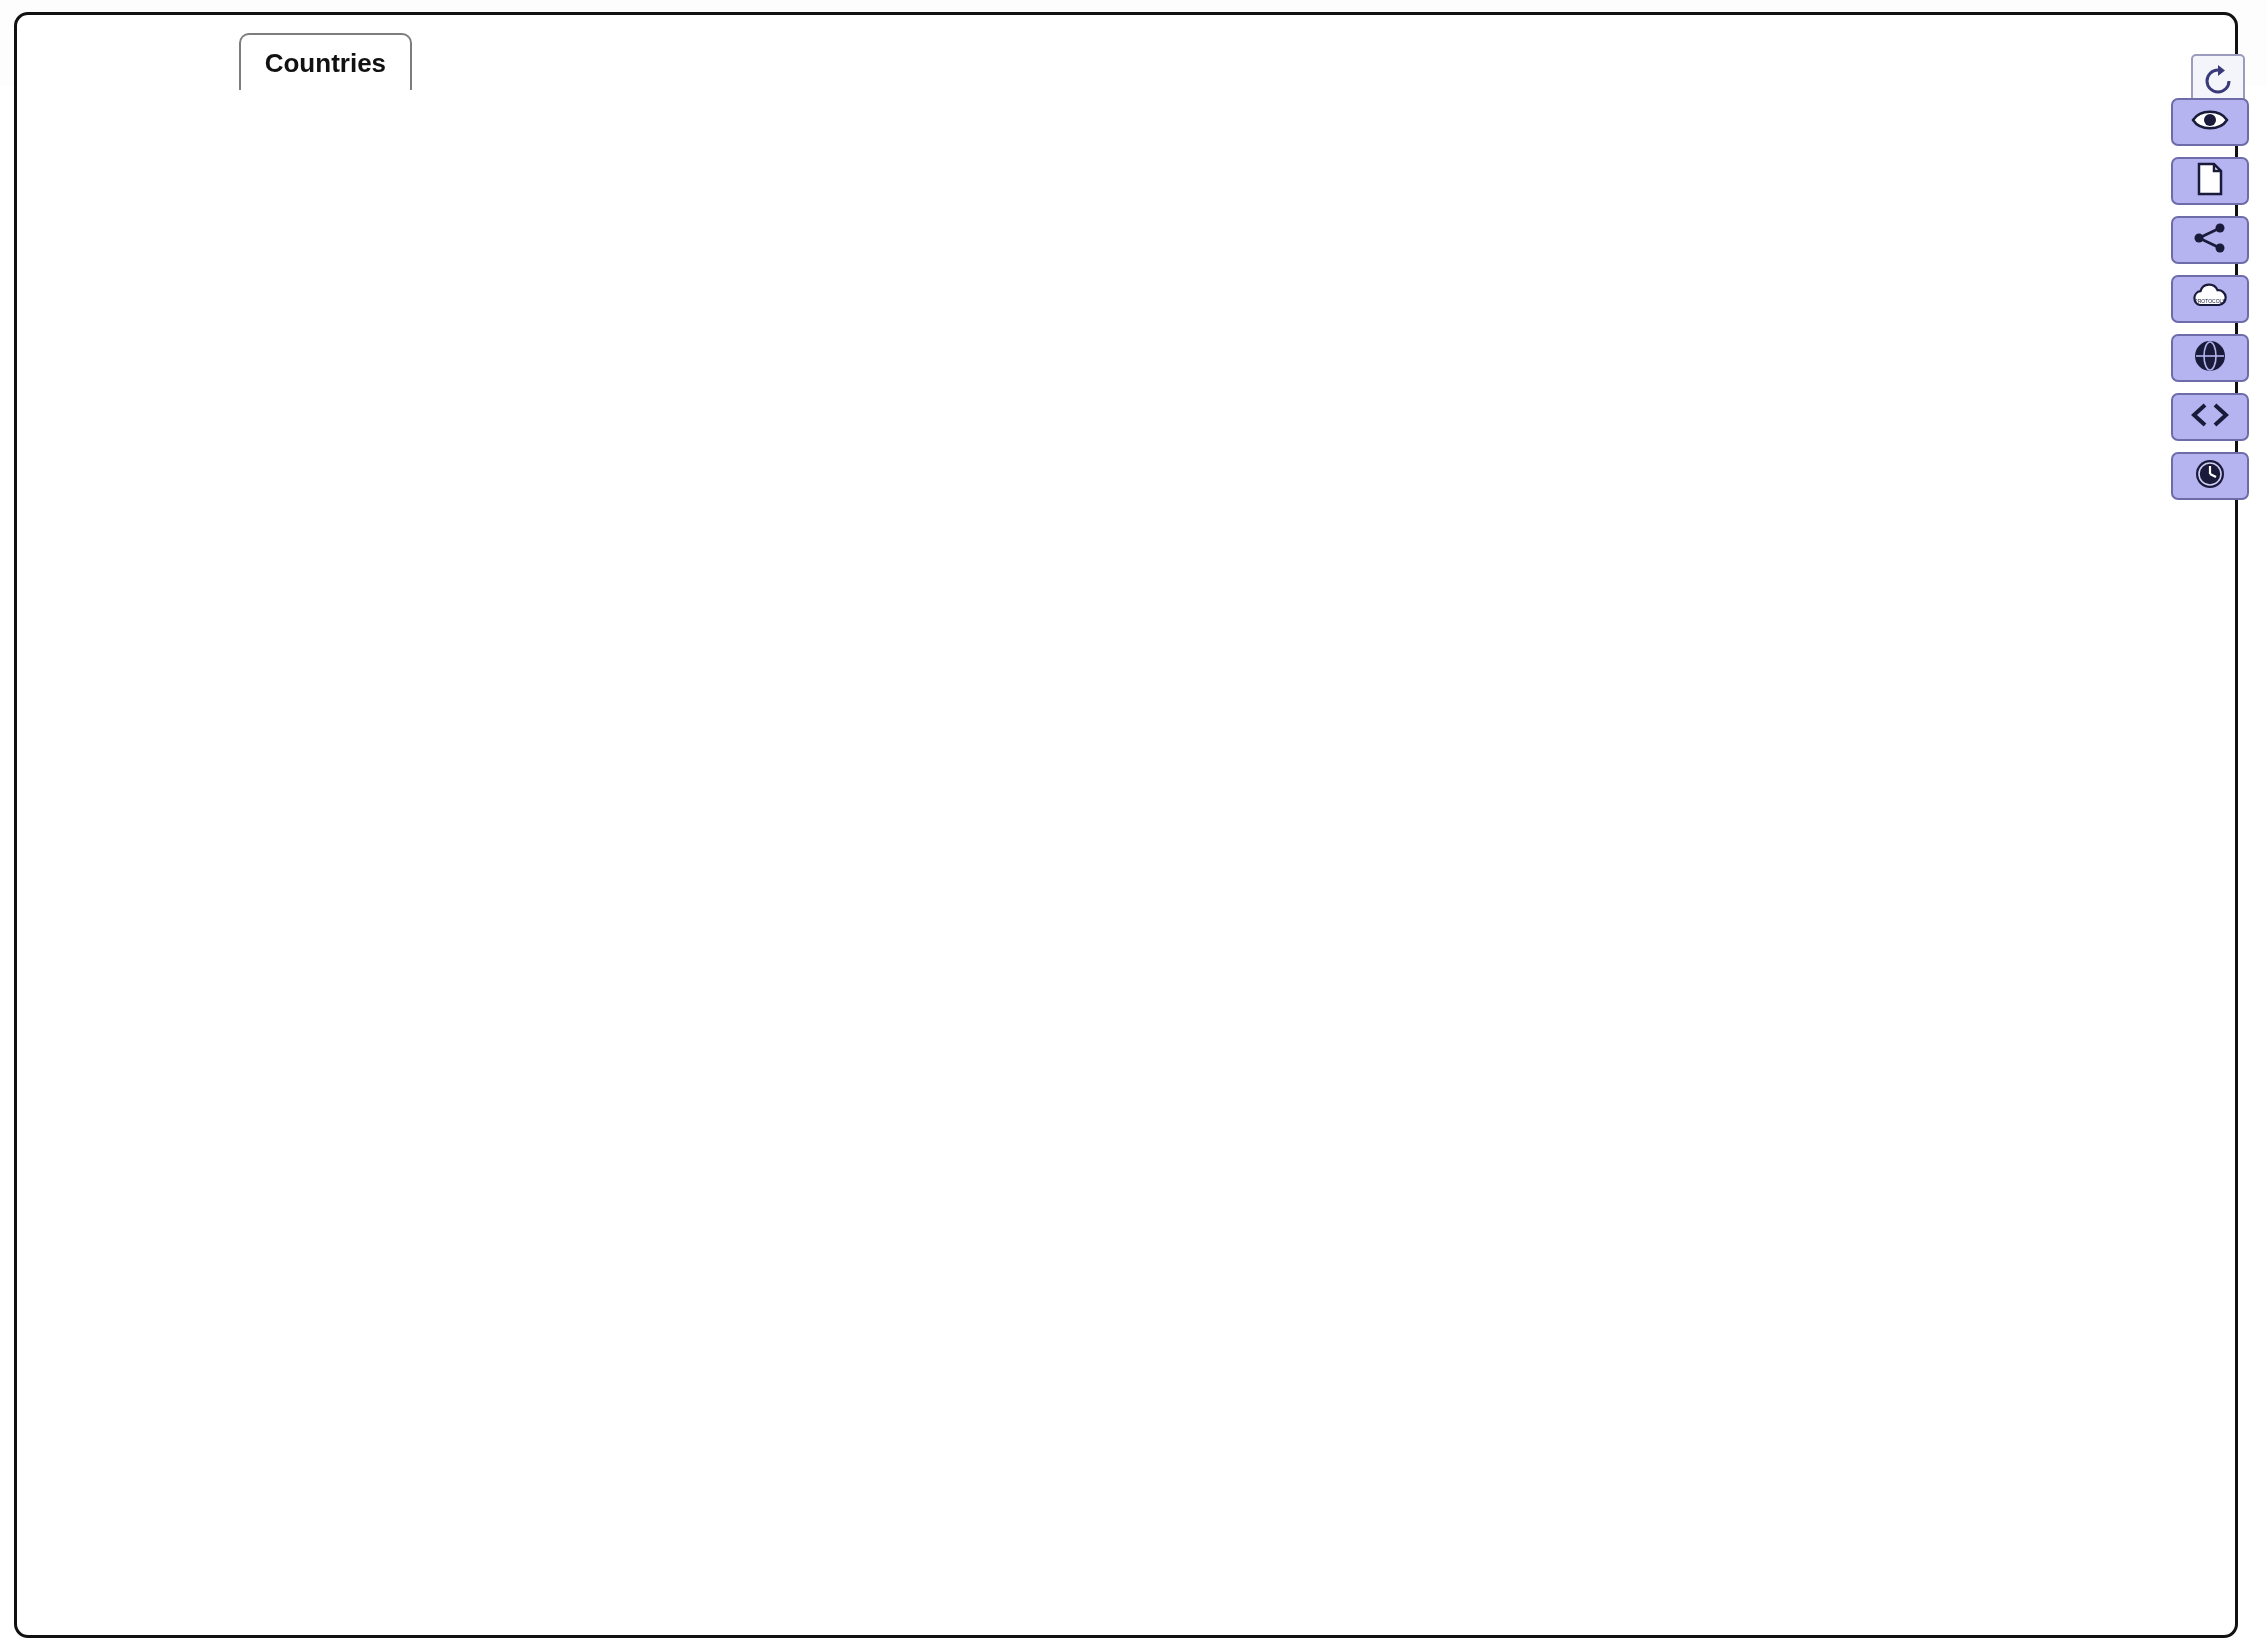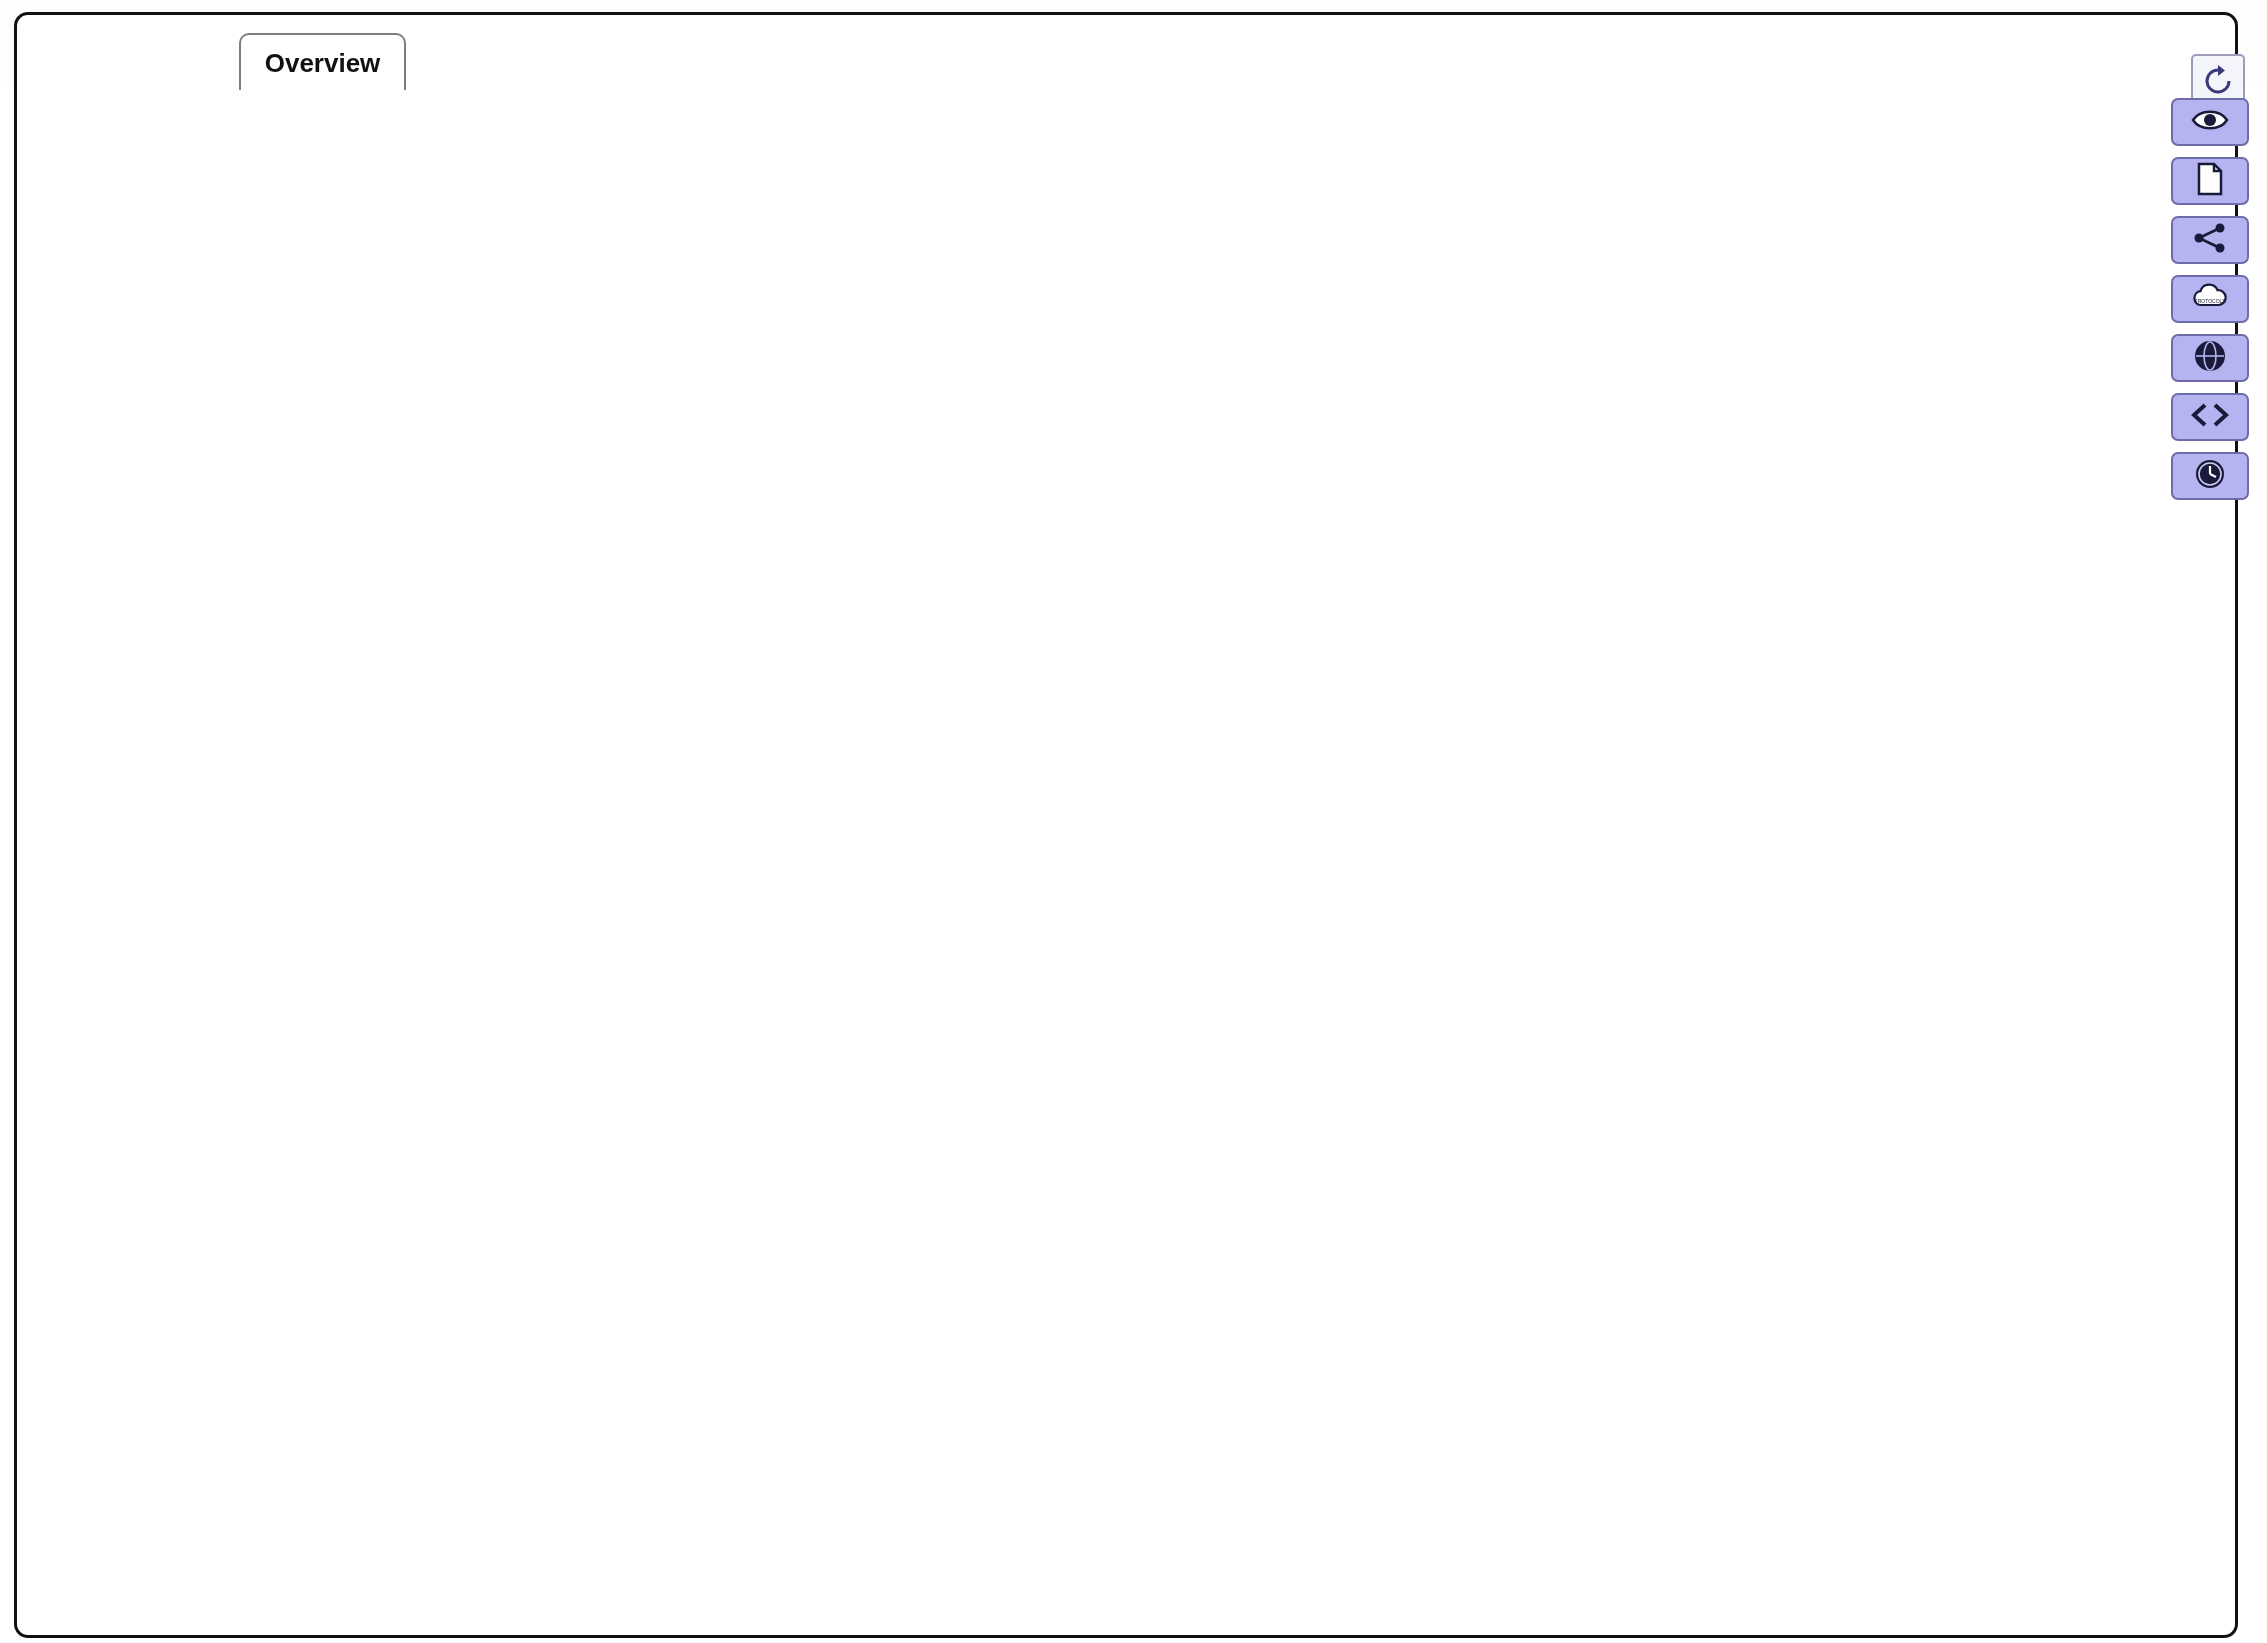--- a/index.html
+++ b/index.html
@@ -213,21 +213,21 @@
 </head>
 <body>
 
 <div id="app">
 
   <div class="outer"></div>
 
   <div class="tabbar">
     <div class="tabs" id="tabs-host">
         <div class="tab"><span>Flows [548]</span></div>
-        <div class="tab active"><span>Overview</span></div>
+        <div class="tab active"><span>Countries</span></div>
         <div class="tab"><span>Statistcs</span></div>
         <div class="tab"><span>Per Hour</span></div>
         <div class="tab"><span>GeoMAP</span></div>
         <div class="tab"><span>IPs Source [6]</span></div>
         <div class="tab"><span>IPs Destination [202]</span></div>
         <div class="tab"><span>Protocols</span></div>
         <div class="tab"><span>Timeline</span></div>
       </div>
   </div>
 

